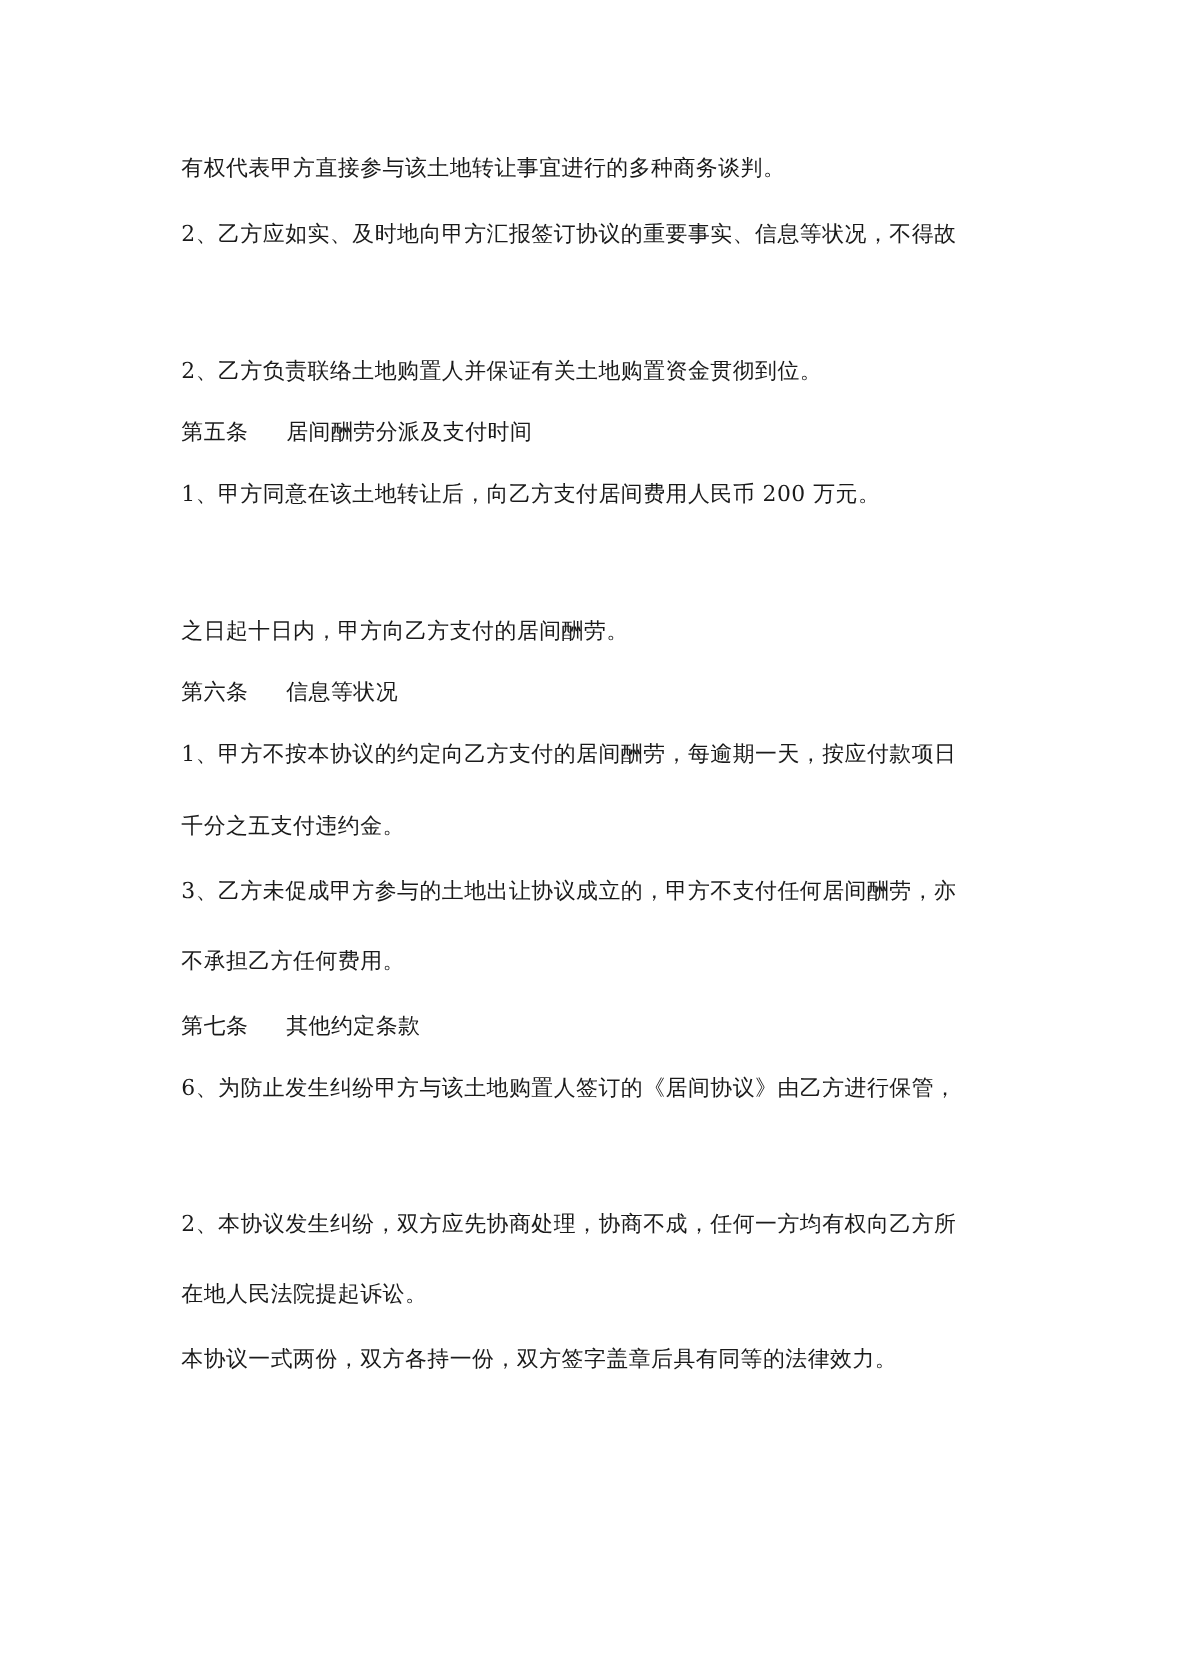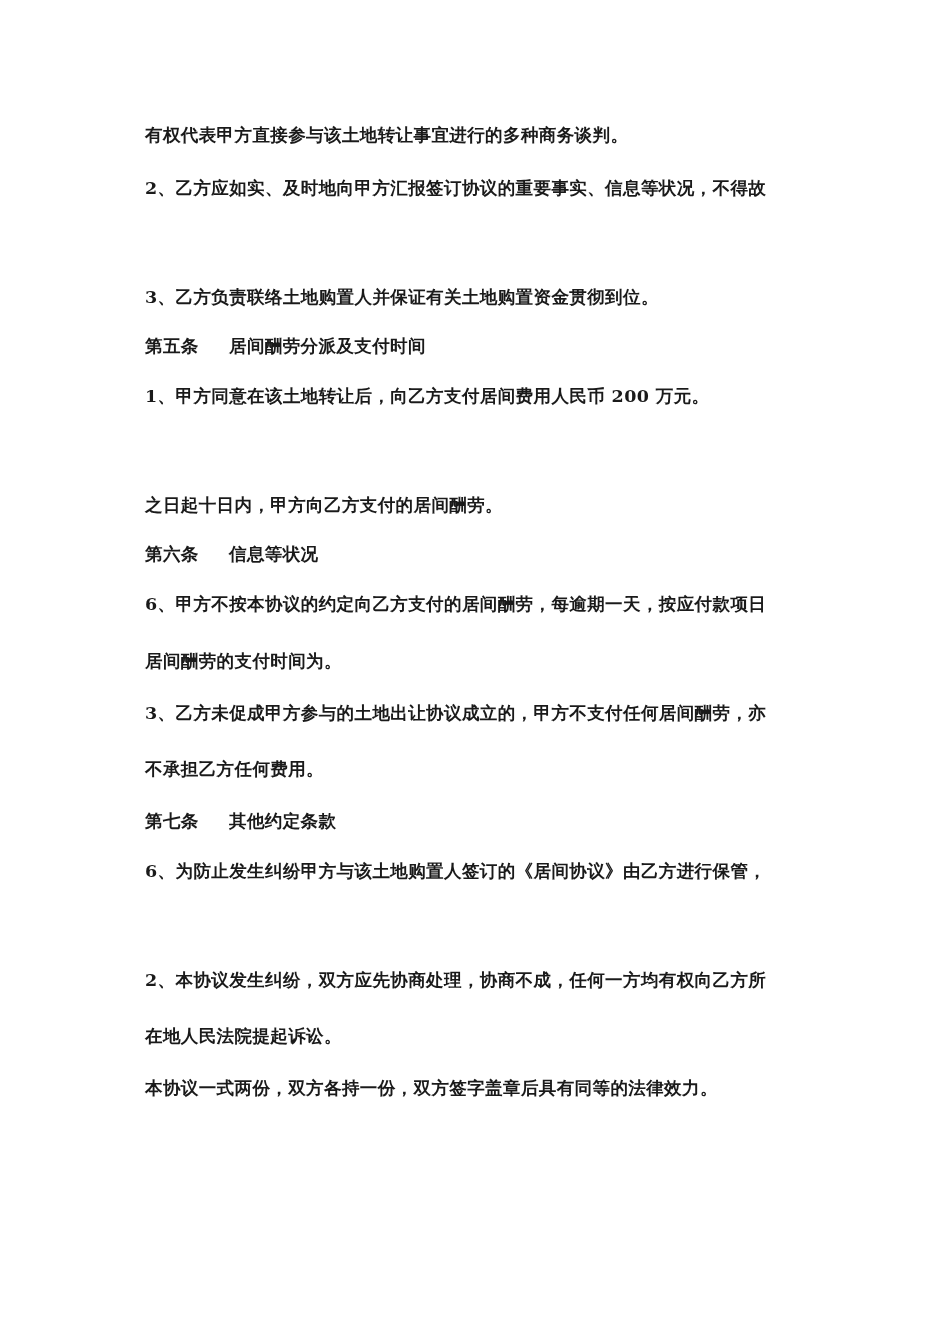--- a/index.html
+++ b/index.html
@@ -15,21 +15,20 @@
       font-family: "DejaVu Serif", "Liberation Serif", serif;
       color: #1a1a1a;
     }
     .page {
       position: absolute;
       left: 0;
       top: 0;
       width: 950px;
       height: 1344px;
       background: #ffffff;
-      font-weight: bold;
     }
     .line {
       position: absolute;
       left: 145px;
       width: 670px;
       font-size: 17.5px;
       line-height: 24px;
       white-space: nowrap;
       letter-spacing: 0.4px;
     }
@@ -37,35 +36,35 @@
       display: inline-block;
       width: 84px;
     }
   </style>
 </head>
 <body>
 
 <div class="page">
   <div class="line" style="top:123px">有权代表甲方直接参与该土地转让事宜进行的多种商务谈判。</div>
   <div class="line" style="top:176px">2、乙方应如实、及时地向甲方汇报签订协议的重要事实、信息等状况，不得故</div>
-  <div class="line" style="top:285px">3、乙方负责联络土地购置人并保证有关土地购置资金贯彻到位。</div>
+  <div class="line" style="top:285px">2、乙方负责联络土地购置人并保证有关土地购置资金贯彻到位。</div>
 
   <div class="line heading" style="top:334px">
     <span class="num">第五条</span><span>居间酬劳分派及支付时间</span>
   </div>
 
   <div class="line" style="top:384px">1、甲方同意在该土地转让后，向乙方支付居间费用人民币 200 万元。</div>
   <div class="line" style="top:493px">之日起十日内，甲方向乙方支付的居间酬劳。</div>
 
   <div class="line heading" style="top:542px">
     <span class="num">第六条</span><span>信息等状况</span>
   </div>
 
-  <div class="line" style="top:592px">6、甲方不按本协议的约定向乙方支付的居间酬劳，每逾期一天，按应付款项日</div>
-  <div class="line" style="top:649px">居间酬劳的支付时间为。</div>
+  <div class="line" style="top:592px">1、甲方不按本协议的约定向乙方支付的居间酬劳，每逾期一天，按应付款项日</div>
+  <div class="line" style="top:649px">千分之五支付违约金。</div>
   <div class="line" style="top:701px">3、乙方未促成甲方参与的土地出让协议成立的，甲方不支付任何居间酬劳，亦</div>
   <div class="line heading" style="top:809px">
     <span class="num">第七条</span><span>其他约定条款</span>
   </div>
 
   <div class="line" style="top:757px">不承担乙方任何费用。</div>
 
   <div class="line" style="top:859px">6、为防止发生纠纷甲方与该土地购置人签订的《居间协议》由乙方进行保管，</div>
   <div class="line" style="top:968px">2、本协议发生纠纷，双方应先协商处理，协商不成，任何一方均有权向乙方所</div>
   <div class="line" style="top:1076px">本协议一式两份，双方各持一份，双方签字盖章后具有同等的法律效力。</div>

